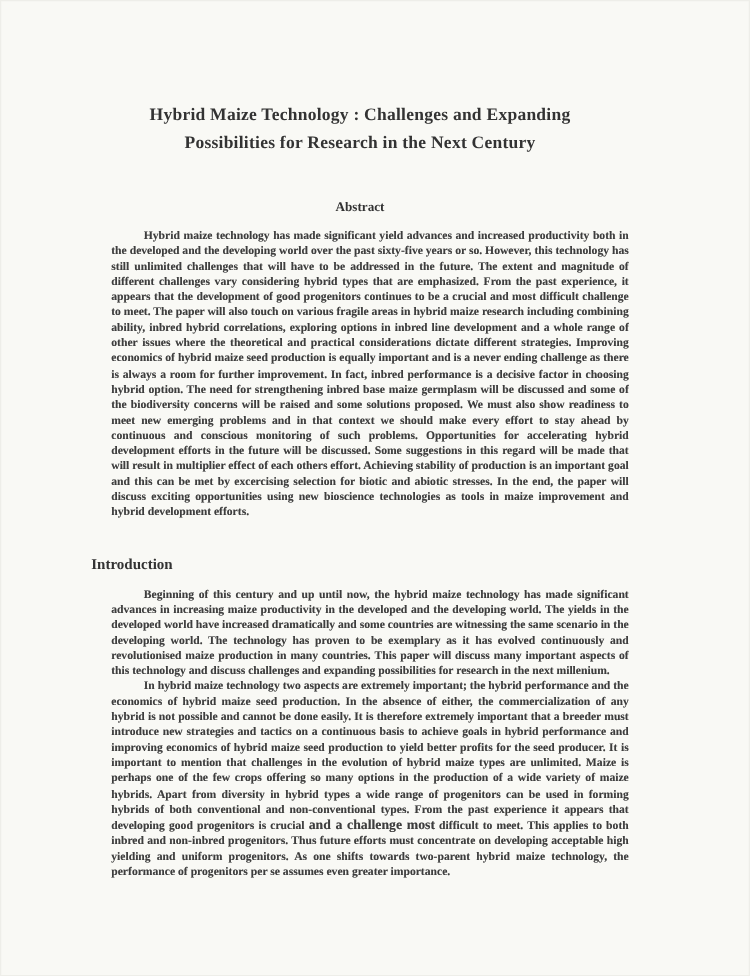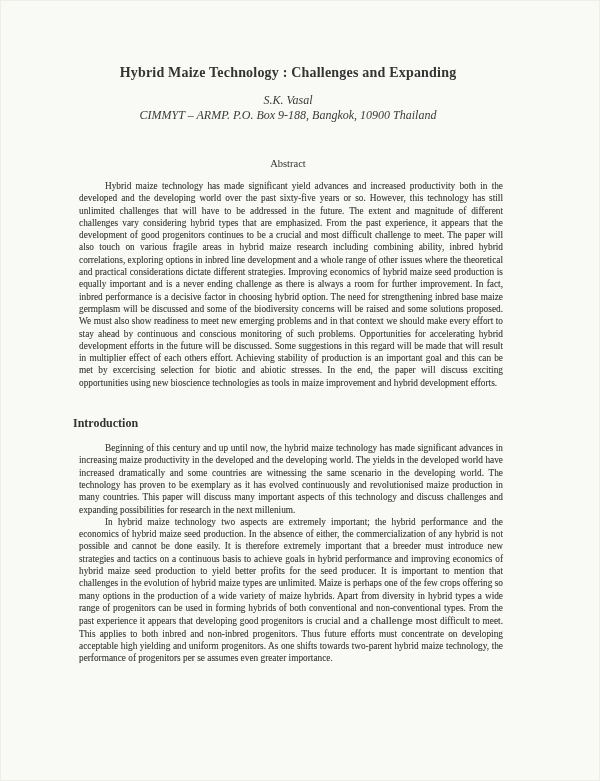--- a/index.html
+++ b/index.html
@@ -7,21 +7,21 @@
     padding: 0;
     background: #f9f9f5;
   }
   .page {
     position: relative;
     width: 600px;
     height: 781px;
     box-sizing: border-box;
     background: #f9f9f5;
     box-shadow: inset 0 0 0 1px #eeeee9;
-    padding: 62px 97px 20px 73px;
+    padding: 82px 97px 20px 73px;
     font-family: "Liberation Serif", serif;
     color: #3e3e3e;
     overflow: hidden;
   }
   .title-block {
     text-align: center;
     font-weight: bold;
     font-size: 14px;
     line-height: 22px;
     color: #333333;
@@ -30,61 +30,59 @@
   .byline-block {
     text-align: center;
     font-style: italic;
     font-size: 12px;
     line-height: 15px;
     margin-top: 9px;
     color: #3a3a3a;
   }
   .abstract-heading {
     text-align: center;
-    font-weight: normal;
+    font-weight: bold;
     font-size: 10.5px;
     margin-top: 35px;
     color: #333333;
   }
   .section-heading {
     text-align: left;
     font-weight: bold;
     font-size: 12px;
     margin-top: 27px;
     color: #333333;
   }
   p.body-par {
-    margin: 11px 0 0 6px;
+    margin: 11px 0 0 16px;
     font-size: 9.3px;
     line-height: 12.3px;
     text-align: justify;
     text-indent: 26px;
     color: #3e3e3e;
     text-shadow: 0 0 0.4px rgba(62,62,62,0.45);
+    font-weight: bold;
   }
   p.body-par.cont {
     margin-top: 0;
   }
   .emph-large {
     font-size: 11px;
   }
 </style>
 </head>
 <body>
 
 <div class="page">
 
   <div class="title-block">
     <div>Hybrid Maize Technology : Challenges and Expanding</div>
+    <div>Possibilities for Research in the Next Century</div>
   </div>
 
-  <div class="byline-block">
-    <div>S.K. Vasal</div>
-    <div>CIMMYT – ARMP. P.O. Box 9-188, Bangkok, 10900 Thailand</div>
-  </div>
 
   <div class="abstract-heading">Abstract</div>
 
   <p class="body-par">Hybrid maize technology has made significant yield advances and increased productivity both in the developed and the developing world over the past sixty-five years or so. However, this technology has still unlimited challenges that will have to be addressed in the future. The extent and magnitude of different challenges vary considering hybrid types that are emphasized. From the past experience, it appears that the development of good progenitors continues to be a crucial and most difficult challenge to meet. The paper will also touch on various fragile areas in hybrid maize research including combining ability, inbred hybrid correlations, exploring options in inbred line development and a whole range of other issues where the theoretical and practical considerations dictate different strategies. Improving economics of hybrid maize seed production is equally important and is a never ending challenge as there is always a room for further improvement. In fact, inbred performance is a decisive factor in choosing hybrid option. The need for strengthening inbred base maize germplasm will be discussed and some of the biodiversity concerns will be raised and some solutions proposed. We must also show readiness to meet new emerging problems and in that context we should make every effort to stay ahead by continuous and conscious monitoring of such problems. Opportunities for accelerating hybrid development efforts in the future will be discussed. Some suggestions in this regard will be made that will result in multiplier effect of each others effort. Achieving stability of production is an important goal and this can be met by excercising selection for biotic and abiotic stresses. In the end, the paper will discuss exciting opportunities using new bioscience technologies as tools in maize improvement and hybrid development efforts.</p>
 
   <div class="section-heading">Introduction</div>
 
   <p class="body-par">Beginning of this century and up until now, the hybrid maize technology has made significant advances in increasing maize productivity in the developed and the developing world. The yields in the developed world have increased dramatically and some countries are witnessing the same scenario in the developing world. The technology has proven to be exemplary as it has evolved continuously and revolutionised maize production in many countries. This paper will discuss many important aspects of this technology and discuss challenges and expanding possibilities for research in the next millenium.</p>
 
   <p class="body-par cont"><span>In hybrid maize technology two aspects are extremely important; the hybrid performance and the economics of hybrid maize seed production. In the absence of either, the commercialization of any hybrid is not possible and cannot be done easily. It is therefore extremely important that a breeder must introduce new strategies and tactics on a continuous basis to achieve goals in hybrid performance and improving economics of hybrid maize seed production to yield better profits for the seed producer. It is important to mention that challenges in the evolution of hybrid maize types are unlimited. Maize is perhaps one of the few crops offering so many options in the production of a wide variety of maize hybrids. Apart from diversity in hybrid types a wide range of progenitors can be used in forming hybrids of both conventional and non-conventional types. From the past experience it appears that developing good progenitors is crucial </span><span class="emph-large">and a challenge most</span><span> difficult to meet. This applies to both inbred and non-inbred progenitors. Thus future efforts must concentrate on developing acceptable high yielding and uniform progenitors. As one shifts towards two-parent hybrid maize technology, the performance of progenitors per se assumes even greater importance.</span></p>

